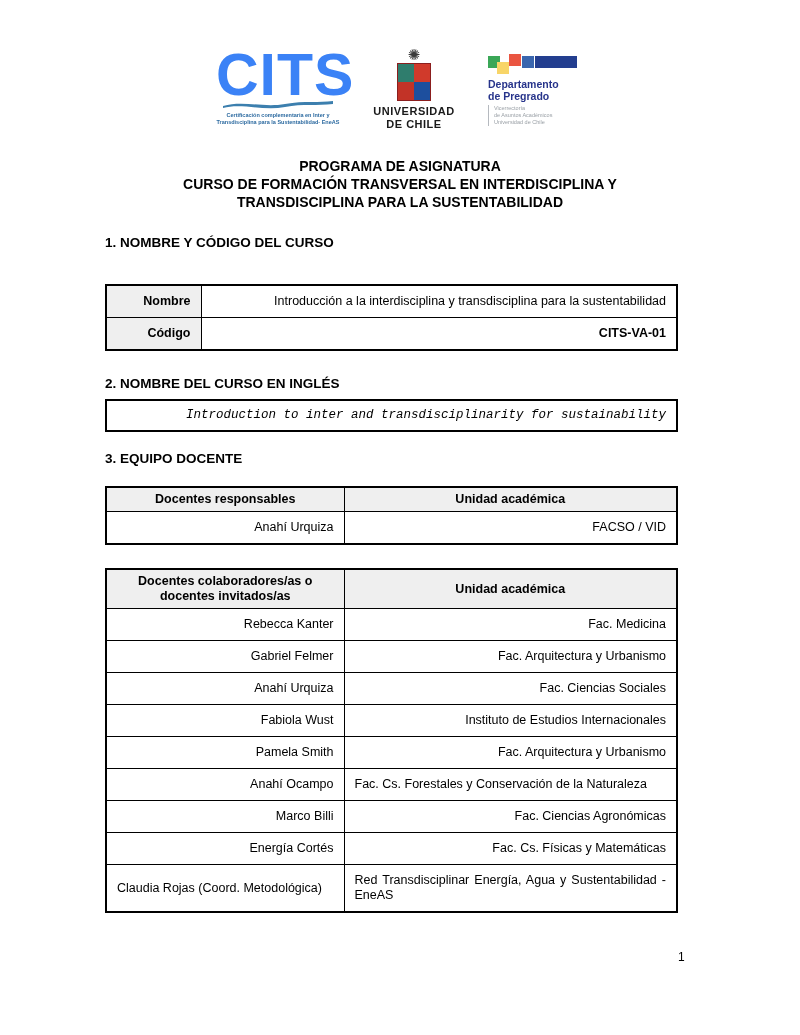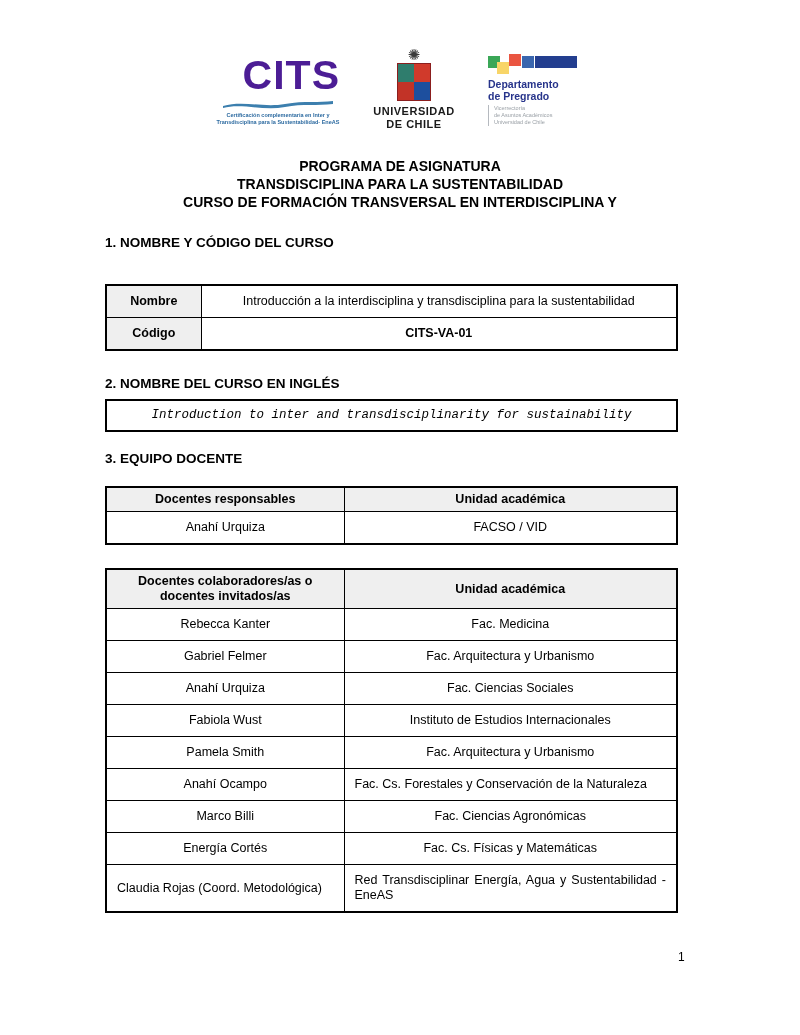--- a/index.html
+++ b/index.html
@@ -5,21 +5,21 @@
   * { margin:0; padding:0; box-sizing:border-box; }
   html,body { background:#888; }
   .page {
     position:relative; width:800px; height:1035px; background:#ffffff;
     margin:0 auto; font-family:"Liberation Sans", sans-serif; color:#000;
     overflow:hidden;
   }
   
   .logos { position:absolute; top:48px; left:0; width:100%; display:flex; justify-content:center; align-items:center; gap:28px; }
   .logo-cits { width:124px; text-align:center; }
-  .cits-word { font-size:41px; font-weight:bold; color:#4c1d95; letter-spacing:1px; line-height:44px;text-align:right; }
+  .cits-word { font-size:59px; font-weight:bold; color:#3b82f6; letter-spacing:1px; line-height:44px;text-align:right; }
   .cits-wave { display:block; margin:2px auto 3px auto; }
   .cits-sub { font-size:5.5px; line-height:7px; color:#2c6aa0; font-weight:bold; }
   .logo-uch { width:92px; text-align:center; }
   .uch-sun { font-size:15px; line-height:14px; color:#3b3b3b; }
   .uch-shield { width:34px; height:38px; margin:1px auto 4px auto; border:1px solid #8b1e1e; display:grid; grid-template-columns:1fr 1fr; grid-template-rows:1fr 1fr; }
   .uch-q1 { background:#2f7d6d; } .uch-q2 { background:#d03a2b; }
   .uch-q3 { background:#c23327; } .uch-q4 { background:#1d4f9e; }
   .uch-name { font-size:11px; font-weight:bold; line-height:13px; color:#1a1a1a; letter-spacing:0.5px; }
   .logo-dpr { width:96px; }
   .dpr-squares { position:relative; height:22px; margin-bottom:3px; }
@@ -35,21 +35,21 @@
   .doc-title { position:absolute; top:157px; left:0; width:100%; text-align:center; font-weight:bold; font-size:14px; line-height:18px; }
   
   .content { position:absolute; left:105px; top:0; width:573px; }
   .sec-h { position:absolute; font-weight:bold; font-size:13.5px; }
   .sec-h.h1 { top:235px; }
   .sec-h.h2 { top:376px; }
   .sec-h.h3 { top:451px; }
   table { border-collapse:collapse; width:573px; position:absolute; table-layout:fixed; }
   table, td, th { border:1px solid #000; }
   table { border:2px solid #000; }
-  td, th { padding:8px 10px; font-size:12.5px; line-height:15px; vertical-align:middle; text-align:center; font-weight:normal; }
+  td, th { padding:8px 10px; font-size:12.5px; line-height:15px; vertical-align:middle; text-align:right; font-weight:normal; }
   .t-course { top:284px; }
   .t-course td.lbl { width:95px; background:#efefef; font-weight:bold; }
   .t-course td.bold-val { font-weight:bold; }
   .t-english { top:399px; }
   .t-english td { font-style:italic; padding:7px 10px;font-family:Liberation Mono, monospace; }
   .t-resp { top:486px; }
   .t-collab { top:568px; }
   .t-resp th, .t-collab th { background:#efefef; font-weight:bold; text-align:center; padding:4px 10px; }
   .col-name { width:238px; }
   .justify { text-align:justify; }
@@ -93,22 +93,22 @@
       <div class="dpr-sub">
         <div>Vicerrectoría</div>
         <div>de Asuntos Académicos</div>
         <div>Universidad de Chile</div>
       </div>
     </div>
   </div>
 
   <div class="doc-title">
     <div>PROGRAMA DE ASIGNATURA</div>
+    <div>CURSO DE FORMACIÓN TRANSVERSAL EN INTERDISCIPLINA Y</div>
     <div>TRANSDISCIPLINA PARA LA SUSTENTABILIDAD</div>
-    <div>CURSO DE FORMACIÓN TRANSVERSAL EN INTERDISCIPLINA Y</div>
   </div>
 
   <div class="content">
 
     <div class="sec-h h1">1. NOMBRE Y CÓDIGO DEL CURSO</div>
 
     <table class="t-course">
       <tbody>
           <tr>
         <td class="lbl">Nombre</td>

